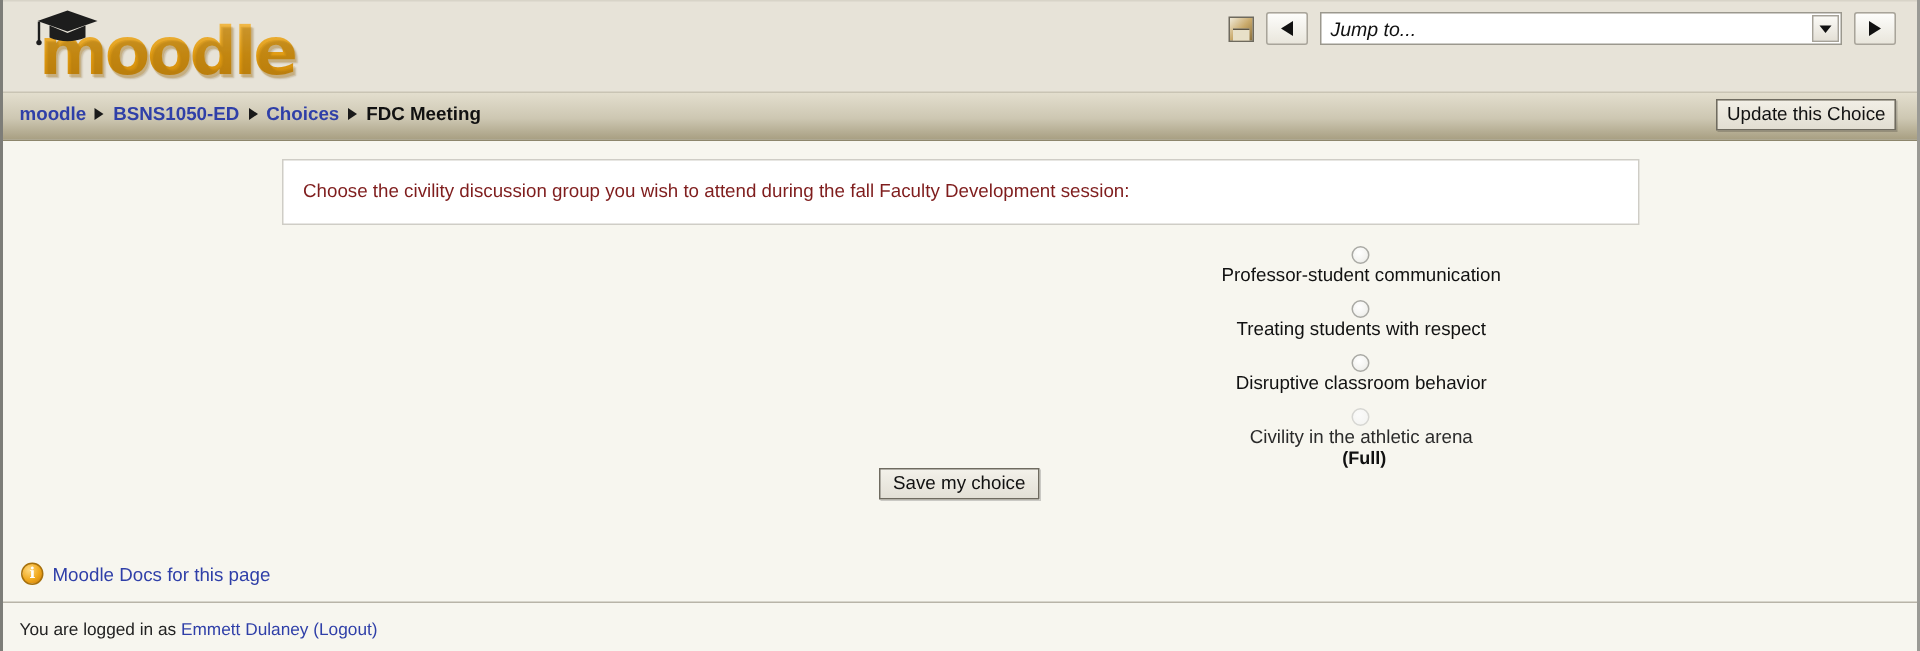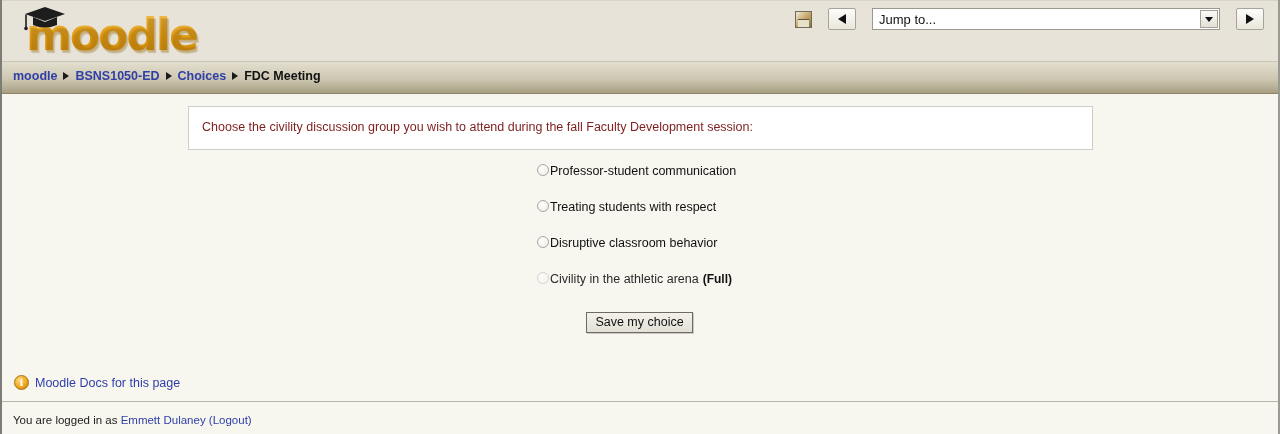--- a/index.html
+++ b/index.html
@@ -64,21 +64,22 @@
     height: 26px;
     pointer-events: none;
   }
 
   .header-tools {
     position: absolute;
     right: 14px;
     top: 7px;
     display: flex;
     align-items: center;
-    gap: 16px;
+    gap: 8px;
+    font-style: italic;
   }
   .tool-icon-btn {
     width: 17px;
     height: 17px;
     border: 1px solid #6e6a5e;
     background: linear-gradient(135deg, #f0ead8 0%, #c9a96a 50%, #8a6f3a 100%);
     box-sizing: border-box;
     position: relative;
     display: block;
   }
@@ -224,24 +225,25 @@
   }
 
   .options {
     position: absolute;
     left: 0;
     top: 70px;
     width: 100%;
   }
   .option-row {
     display: flex;
-    align-items: flex-start;
+    align-items: center;
     height: 36px;
     padding-left: 535px;
     box-sizing: border-box;
+    flex-direction: column;
   }
   .radio {
     width: 12px;
     height: 12px;
     border-radius: 50%;
     border: 1px solid #a9a9a4;
     background: radial-gradient(circle at 40% 35%, #ffffff 0%, #f3f3f0 60%, #e2e2dd 100%);
     box-sizing: border-box;
     flex: none;
     margin-right: 1px;
@@ -376,20 +378,21 @@
     <div class="breadcrumb">
       <a class="crumb-link" href="#">moodle</a>
       <span class="crumb-sep"></span>
       <a class="crumb-link" href="#">BSNS1050-ED</a>
       <span class="crumb-sep"></span>
       <a class="crumb-link" href="#">Choices</a>
       <span class="crumb-sep"></span>
       <span class="crumb-current">FDC Meeting</span>
     </div>
 
+    <button class="update-btn">Update this Choice</button>
   </div>
 
   <div class="content">
 
     <div class="intro-box">
       <div class="intro-text">Choose the civility discussion group you wish to attend during the fall Faculty Development session:</div>
     </div>
 
     <div class="options">
 

